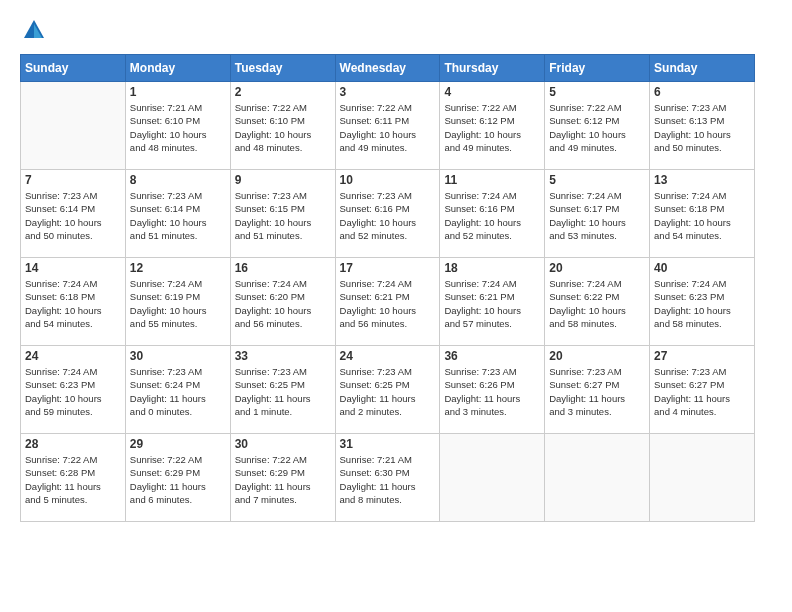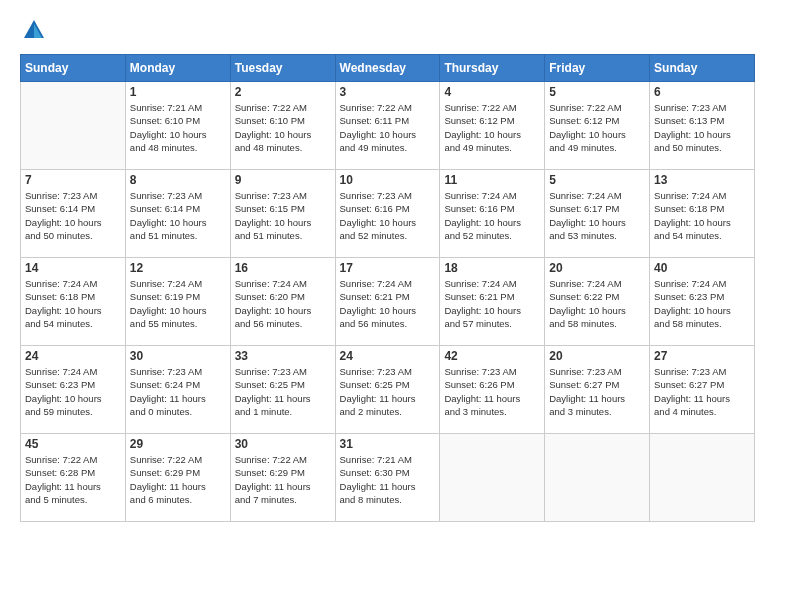--- a/index.html
+++ b/index.html
@@ -229,35 +229,35 @@
           </td>
           <td>
             <div class="day-number">33</div>
             <div class="day-info">Sunrise: 7:23 AM<br>Sunset: 6:25 PM<br>Daylight: 11 hours<br>and 1 minute.</div>
           </td>
           <td>
             <div class="day-number">24</div>
             <div class="day-info">Sunrise: 7:23 AM<br>Sunset: 6:25 PM<br>Daylight: 11 hours<br>and 2 minutes.</div>
           </td>
           <td>
-            <div class="day-number">42</div>
+            <div class="day-number">36</div>
             <div class="day-info">Sunrise: 7:23 AM<br>Sunset: 6:26 PM<br>Daylight: 11 hours<br>and 3 minutes.</div>
           </td>
           <td>
             <div class="day-number">20</div>
             <div class="day-info">Sunrise: 7:23 AM<br>Sunset: 6:27 PM<br>Daylight: 11 hours<br>and 3 minutes.</div>
           </td>
           <td>
             <div class="day-number">27</div>
             <div class="day-info">Sunrise: 7:23 AM<br>Sunset: 6:27 PM<br>Daylight: 11 hours<br>and 4 minutes.</div>
           </td>
         </tr>
         <tr>
           <td>
-            <div class="day-number">45</div>
+            <div class="day-number">28</div>
             <div class="day-info">Sunrise: 7:22 AM<br>Sunset: 6:28 PM<br>Daylight: 11 hours<br>and 5 minutes.</div>
           </td>
           <td>
             <div class="day-number">29</div>
             <div class="day-info">Sunrise: 7:22 AM<br>Sunset: 6:29 PM<br>Daylight: 11 hours<br>and 6 minutes.</div>
           </td>
           <td>
             <div class="day-number">30</div>
             <div class="day-info">Sunrise: 7:22 AM<br>Sunset: 6:29 PM<br>Daylight: 11 hours<br>and 7 minutes.</div>
           </td>

